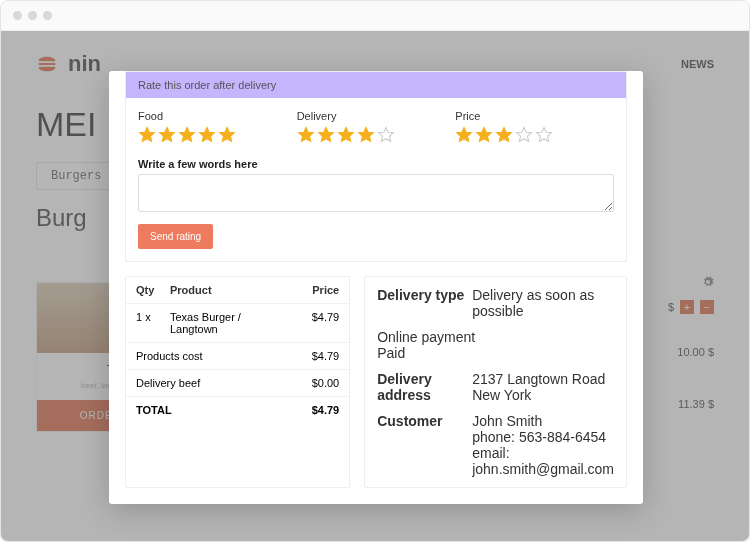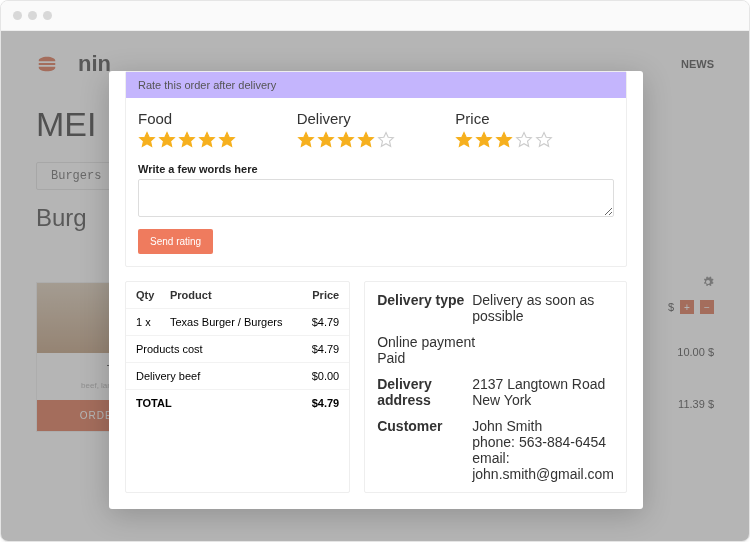--- a/index.html
+++ b/index.html
@@ -3,21 +3,21 @@
 <meta charset="utf-8">
 <style>
 * { margin:0; padding:0; box-sizing:border-box; }
 body { font-family: -apple-system, Helvetica, Arial, sans-serif; background:#fff; }
 .browser-frame { width:750px; height:542px; background:#fff; border:1px solid #e5e5e5; border-radius:8px; overflow:hidden; position:relative; box-shadow:0 1px 3px rgba(0,0,0,0.05); }
 .browser-bar { height:30px; background:#fafafa; border-bottom:1px solid #eee; display:flex; align-items:center; padding-left:12px; gap:6px; }
 .dot { width:9px; height:9px; border-radius:50%; background:#d8d8d8; }
 .viewport { position:relative; height:512px; overflow:hidden; }
 .page-bg { position:absolute; inset:0; padding:20px 35px; }
 .logo-row { display:flex; align-items:center; justify-content:space-between; }
-.logo { display:flex; align-items:center; gap:20px; font-size:22px; font-weight:700; color:#333; }
+.logo { display:flex; align-items:center; gap:10px; font-size:22px; font-weight:700; color:#333; }
 .logo-burger { width:22px; height:22px; }
 .nav-news { font-size:11px; color:#333; font-weight:600;text-align:center; }
 .menu-heading { font-size:34px; font-weight:500; color:#222; margin-top:28px; }
 .tab-bg { display:inline-block; background:#fff; border:1px solid #e0e0e0; padding:6px 14px; font-size:12px; color:#555; margin-top:18px; border-radius:2px;font-family:Liberation Mono, monospace; }
 .burg-head { font-size:24px; color:#333; margin-top:14px; }
 .card-row { display:flex; gap:18px; margin-top:50px; }
 .food-card { width:160px; background:#fff; border:1px solid #eee; display:flex; flex-direction:column; }
 .food-img { height:70px; background:linear-gradient(#d9c7b0,#b8926d); }
 .food-body { padding:10px; text-align:center; }
 .food-title { font-size:12px; color:#333; }
@@ -30,21 +30,21 @@
 .overlay { position:absolute; inset:0; background:rgba(120,120,120,0.55); }
 .modal { position:absolute; left:108px; top:40px; width:534px; background:#fff; border-radius:3px; box-shadow:0 6px 30px rgba(0,0,0,0.2); }
 .modal-head { display:flex; justify-content:space-between; align-items:center; padding:12px 16px 8px; }
 .modal-title { font-size:13px; color:#333; }
 .modal-close { color:#bbb; font-size:16px; cursor:pointer; }
 .rating-section { margin:0 16px 14px; border:1px solid #eee; border-radius:2px; }
 .rating-banner { background:#c4b5fd; padding:7px 12px; font-size:11px; color:#555; }
 .rating-body { padding:12px; }
 .rating-cols { display:flex; gap:0; }
 .rating-col { flex:1; }
-.rating-label { font-size:15px; color:#333; margin-bottom:4px; }
+.rating-label { font-size:11px; color:#333; margin-bottom:4px; }
 .stars { display:flex; gap:2px; }
 .star { width:18px; height:18px; cursor:pointer; }
 .star svg { width:100%; height:100%; }
 .comment-label { font-size:11px; font-weight:600; color:#222; margin-top:14px; }
 .comment-box { width:100%; height:38px; border:1px solid #ddd; border-radius:2px; margin-top:4px; resize:vertical; font-size:11px; padding:4px; }
 .send-btn { background:#ef7b5e; color:#fff; font-size:10px; padding:7px 12px; border:none; border-radius:2px; margin-top:8px; cursor:pointer; }
 .lower { display:flex; gap:14px; padding:0 16px 16px; }
 .order-table { flex:1; border:1px solid #eee; border-radius:2px; font-size:11px; }
 .ot-row { display:flex; padding:7px 10px; border-top:1px solid #f2f2f2; }
 .ot-row:first-child { border-top:none; font-weight:600; color:#333; }
@@ -200,21 +200,21 @@
 
       <div class="lower">
         <div class="order-table">
           <div class="ot-row">
             <div class="ot-qty">Qty</div>
             <div class="ot-prod">Product</div>
             <div class="ot-price">Price</div>
           </div>
           <div class="ot-row">
             <div class="ot-qty">1 x</div>
-            <div class="ot-prod">Texas Burger / Burgers</div>
+            <div class="ot-prod">Texas Burger / Langtown</div>
             <div class="ot-price">$4.79</div>
           </div>
           <div class="ot-row">
             <div class="ot-prod" style="margin-left:0">Products cost</div>
             <div class="ot-price">$4.79</div>
           </div>
           <div class="ot-row">
             <div class="ot-prod">Delivery beef</div>
             <div class="ot-price">$0.00</div>
           </div>

